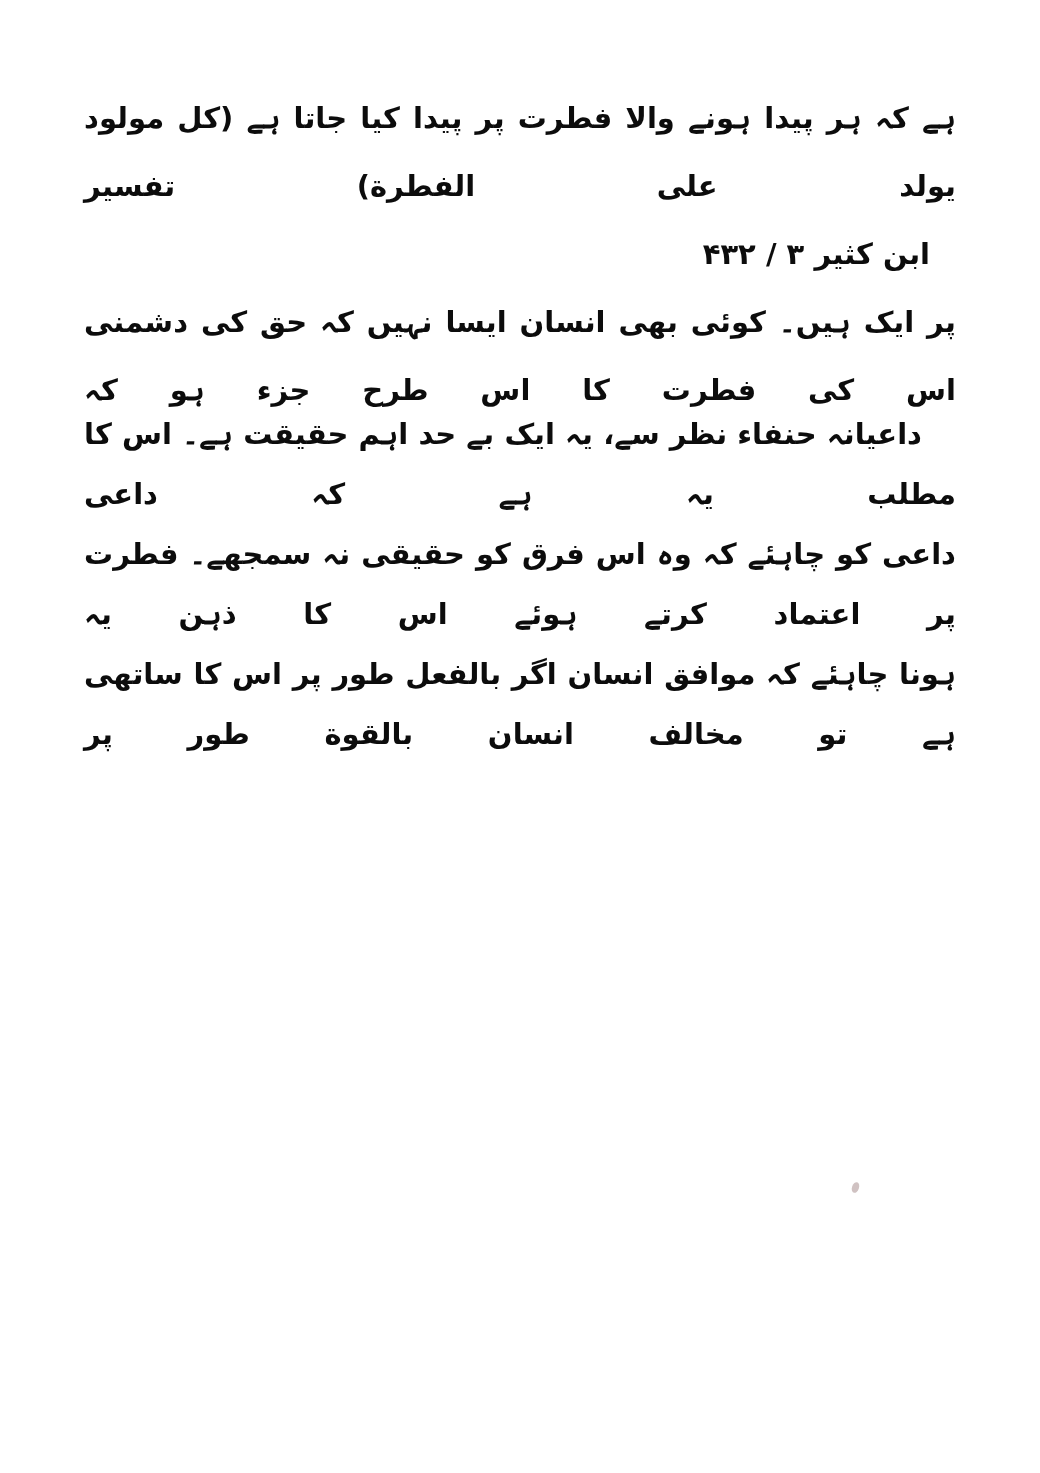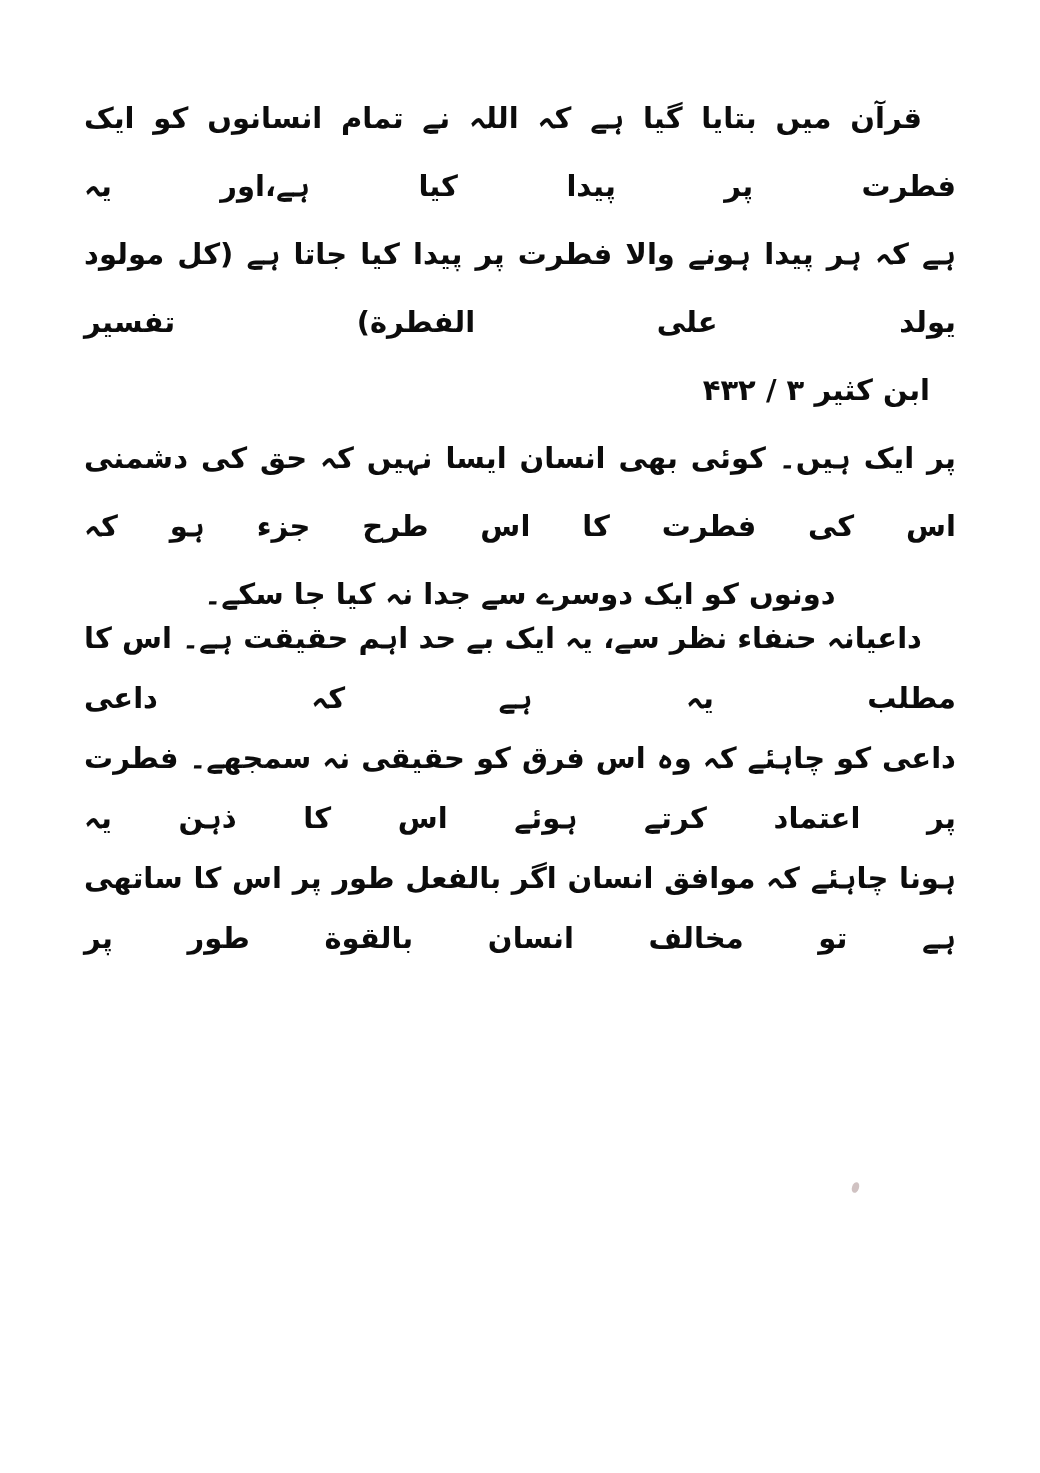--- a/index.html
+++ b/index.html
@@ -51,28 +51,26 @@
     transform:rotate(18deg);
   }
 </style>
 </head>
 <body>
 
 <div class="page">
   <div class="text-col">
 
     <div class="para p1">
-      <div class="line first">قرآن میں بتایا گیا ہے کہ اللہ نے تمام انسانوں کو ایک فطرت پر پیدا کیا ہے،اور یہ</div>
       <div class="line">ہے کہ ہر پیدا ہونے والا فطرت پر پیدا کیا جاتا ہے (کل مولود یولد علی الفطرة) تفسیر</div>
       <div class="line cite">ابن کثیر ۳ / ۴۳۲</div>
     </div>
 
     <div class="para p2">
       <div class="line">پر ایک ہیں۔ کوئی بھی انسان ایسا نہیں کہ حق کی دشمنی اس کی فطرت کا اس طرح جزء ہو کہ</div>
-      <div class="line center-line">دونوں کو ایک دوسرے سے جدا نہ کیا جا سکے۔</div>
     </div>
 
     <div class="para p3">
       <div class="line first">داعیانہ حنفاء نظر سے، یہ ایک بے حد اہم حقیقت ہے۔ اس کا مطلب یہ ہے کہ داعی</div>
       <div class="line">داعی کو چاہئے کہ وہ اس فرق کو حقیقی نہ سمجھے۔ فطرت پر اعتماد کرتے ہوئے اس کا ذہن یہ</div>
       <div class="line">ہونا چاہئے کہ موافق انسان اگر بالفعل طور پر اس کا ساتھی ہے تو مخالف انسان بالقوة طور پر</div>
 
     </div>
 
   </div>

